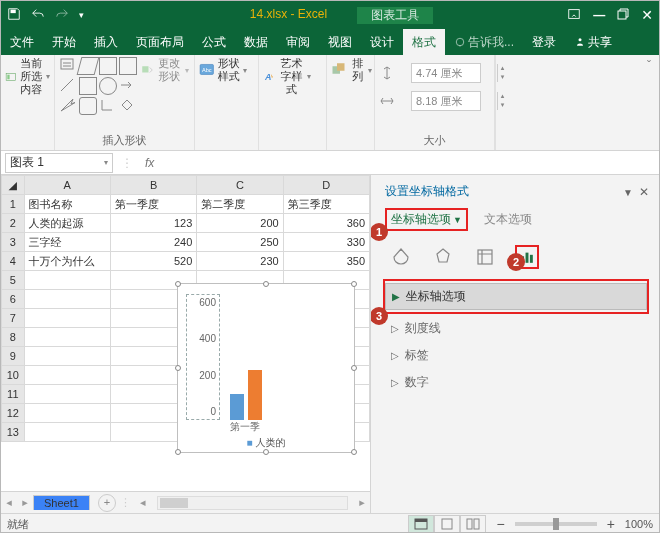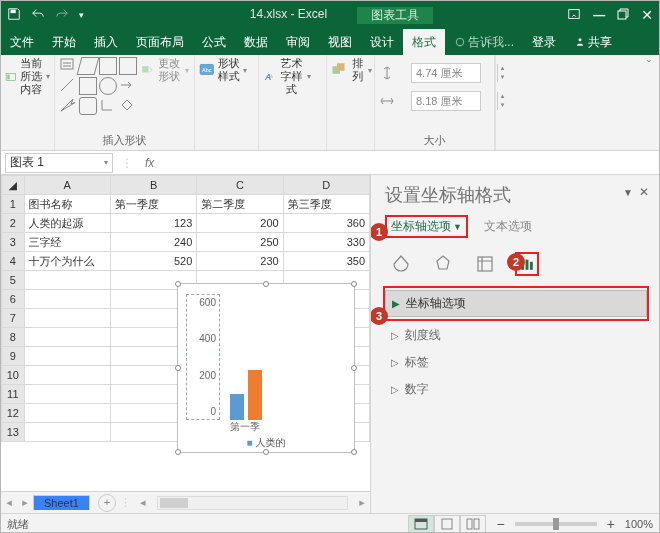--- a/index.html
+++ b/index.html
@@ -1,21 +1,21 @@
 <!DOCTYPE html>
 <html><head>
 <meta charset="utf-8">
 <style>
 * { margin: 0; padding: 0; box-sizing: border-box; font-family: "Microsoft YaHei", "Segoe UI", sans-serif; }
 body { width: 660px; height: 533px; background: #fff; overflow: hidden; font-size: 12px; color: #333; border: 1px solid #b8b8b8; }
 .titlebar { height: 28px; background: #0c6538; display: flex; align-items: center; color: #fff; position: relative; }
 .qat { display: flex; align-items: center; gap: 10px; padding-left: 6px; }
 .qat svg { fill: #fff; }
 .title-center { position: absolute; left: 0; right: 0; text-align: center; pointer-events: none; display: flex; justify-content: center; gap: 30px; color: #d6e9e0;}
-.title-center .doc { color: #e5e5e5; margin-left: 23px; }
+.title-center .doc { color: #eab308; margin-left: 23px; }
 .title-controls { position: absolute; right: 6px; display: flex; gap: 12px; align-items: center; }
 .title-controls svg { fill: #fff; }
 .tabbar { height: 26px; background: #0c6538; display: flex; align-items: stretch; color: #fff; }
 .tab { padding: 0 9px; display: flex; align-items: center; cursor: pointer; font-size: 12px; white-space: nowrap; }
 .tab.active { background: #f3f3f3; color: #217346; }
 .tab.tell { color: #bdd7c9; }
 .tab svg { fill: #bdd7c9; margin-right: 2px; }
 .ribbon { height: 96px; background: #f3f3f3; border-bottom: 1px solid #d4d4d4; display: flex; }
 .group { border-right: 1px solid #e0e0e0; display: flex; flex-direction: column; padding: 2px 4px 0; }
 .group-body { flex: 1; display: flex; align-items: flex-start; gap: 4px; }
@@ -48,21 +48,21 @@
 .bar { width: 14px; }
 .chart-legend { position: absolute; bottom: 2px; left: 0; right: 0; text-align: center; font-size: 10px; color: #555; }
 .chart-cat { position: absolute; bottom: 18px; left: 46px; right: 6px; text-align: left; font-size: 10px; color: #666; padding-left: 6px; }
 .sheet-tabs { height: 22px; border-top: 1px solid #d4d4d4; display: flex; align-items: center; background: #f3f3f3; font-size: 11px; }
 .sheet-tabs .arrow { width: 16px; text-align: center; color: #999; }
 .sheet-tab { background: #3b82f6; border: 1px solid #ccc; border-bottom: none; padding: 1px 10px; }
 .sheet-tabs .plus { width: 18px; height: 18px; border: 1px solid #ccc; border-radius: 50%; margin-left: 8px; text-align: center; line-height: 15px; color: #888; }
 .hscroll { flex: 1; margin: 0 6px; height: 14px; background: #f0f0f0; border: 1px solid #ddd; position: relative; }
 .hscroll .thumb { position: absolute; left: 2px; top: 1px; width: 28px; bottom: 1px; background: #cfcfcf; }
 .pane { flex: 1; background: #f3f3f3; padding: 8px 12px 8px 14px; position: relative; overflow: hidden; }
-.pane-title { color: #737373; font-size: 18px; font-weight: 400; margin-bottom: 8px; }
+.pane-title { color: #0369a1; font-size: 12px; font-weight: 400; margin-bottom: 8px; }
 .pane-close { position: absolute; right: 10px; top: 10px; color: #666; cursor: pointer; display: flex; gap: 6px; align-items: center; }
 .opt-tabs-wrap { display: inline-flex; gap: 16px; align-items: center; margin-bottom: 8px; }
 .opt-tab { color: #888; font-size: 12px; }
 .opt-tab.sel { color: #217346; }
 .hl-red { border: 2px solid #e62222; padding: 1px 4px; display: inline-flex; align-items: center; gap: 2px; }
 .icon-row { display: flex; gap: 18px; align-items: center; margin: 6px 0 10px 4px; }
 .icon-card { width: 24px; height: 24px; display: flex; align-items: center; justify-content: center; }
 .icon-card svg { stroke: #888; fill: none; stroke-width: 1.2; }
 .hl-red-icon { border: 2px solid #e62222; padding: 2px; }
 .expander { display: flex; align-items: center; gap: 6px; padding: 4px 6px; color: #666; margin: 2px 0; cursor: pointer; }

